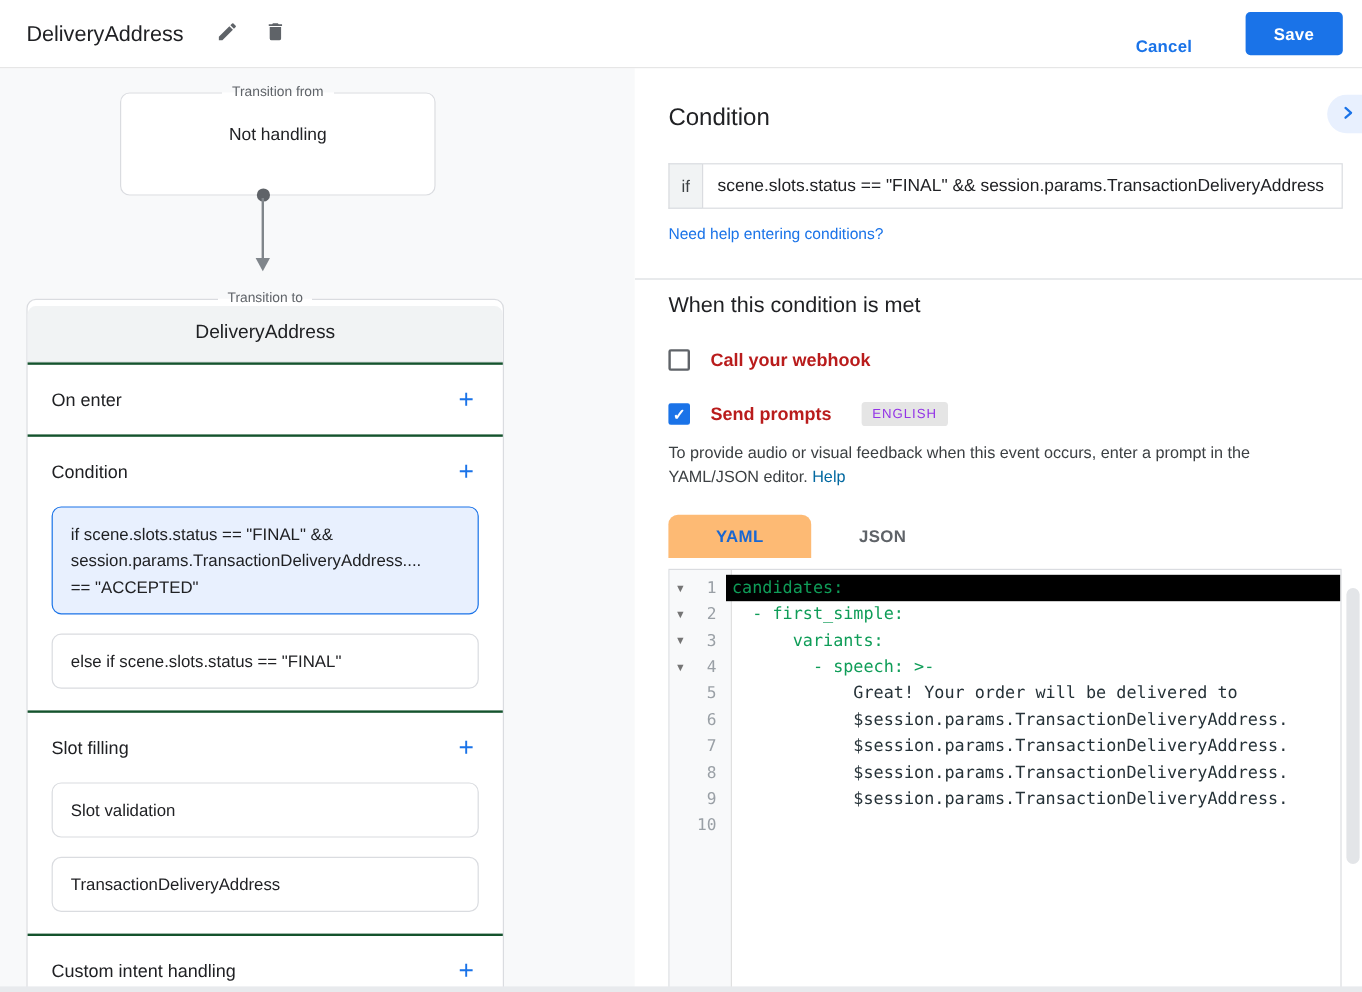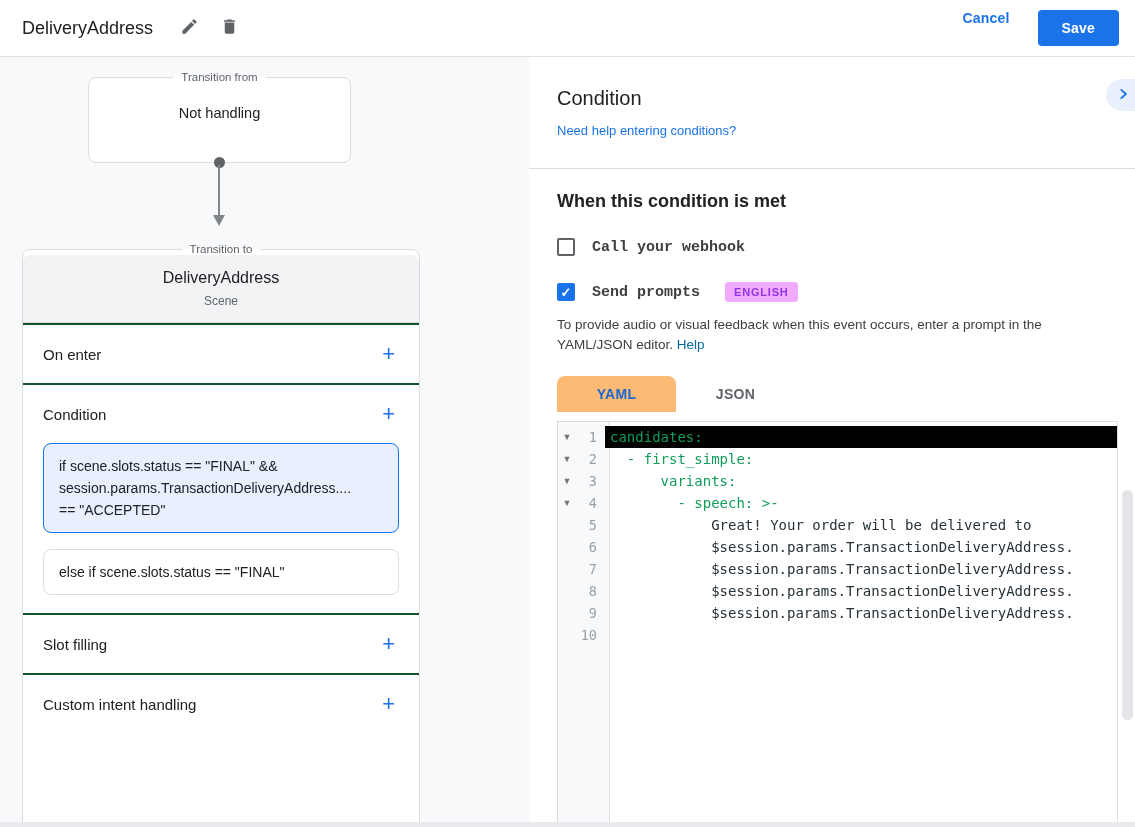--- a/index.html
+++ b/index.html
@@ -15,21 +15,21 @@
     display:flex; align-items:center; justify-content:space-between;
     padding:0 16px 0 22px;
   }
   .topbar-left { display:flex; align-items:center; gap:8px; }
   .page-title { font-size:18px; color:#202124; margin-right:12px; }
   .icon-btn {
     width:32px; height:32px; border:none; background:transparent; cursor:pointer;
     display:flex; align-items:center; justify-content:center; border-radius:50%;
   }
   .icon-btn svg { fill:#5f6368; }
-  .topbar-right { display:flex; align-items:flex-start; gap:28px; }
+  .topbar-right { display:flex; align-items:flex-end; gap:44px; }
   .cancel-btn {
     background:none; border:none; color:#1a73e8; font-size:14px; font-weight:bold;
     font-family:"Liberation Sans", sans-serif; cursor:pointer; letter-spacing:.2px;
   }
   .save-btn {
     background:#1a73e8; color:#fff; border:none; border-radius:4px;
     height:36px; padding:0 24px; font-size:14px; font-weight:bold;
     font-family:"Liberation Sans", sans-serif; cursor:pointer; letter-spacing:.2px;
   }
 
@@ -38,21 +38,21 @@
   .left-pane { width:529px; background:#f8f9fa; position:relative; overflow:hidden; flex:none; }
   .right-pane { flex:1; background:#fff; position:relative; overflow:hidden;
                 display:flex; flex-direction:column; }
 
   
   fieldset { border:1px solid #dadce0; border-radius:8px; padding:0; margin:0; background:#fff; }
   legend {
     margin:0 auto; padding:0 8px; font-size:11.5px; color:#5f6368; text-align:center;
   }
   .from-box {
-    position:absolute; left:88px; top:14px; width:263px; height:92px;
+    position:absolute; left:100px; top:14px; width:263px; height:92px;
   }
   .from-box .from-value {
     height:60px; display:flex; align-items:center; justify-content:center;
     font-size:14.5px; color:#202124;
   }
   .connector-dot {
     position:absolute; left:214px; top:100px; width:11px; height:11px;
     border-radius:50%; background:#5f6368;
   }
   .connector-line {
@@ -109,33 +109,33 @@
   }
   .if-input {
     flex:1; border:1px solid #dadce0; background:#fff; padding:0 12px;
     font-size:14.5px; color:#202124; font-family:"Liberation Sans", sans-serif;
     white-space:nowrap; overflow:hidden; outline:none; min-width:0;
   }
   .help-link { display:inline-block; margin:13px 0 0 28px; font-size:13px; color:#1a73e8; text-decoration:none; }
 
   .rp-divider { border:none; border-top:1px solid #dadce0; margin:30px 0 0 0; }
 
-  .met-title { font-size:18px; font-weight:bold; color:#202124; margin:22px 0 0 28px; }
+  .met-title { font-size:18px; font-weight:normal; color:#202124; margin:11px 0 0 28px; }
   .check-row { display:flex; align-items:center; gap:17px; margin:26px 0 0 28px; }
   .checkbox {
     width:18px; height:18px; border-radius:2px; flex:none; cursor:pointer;
   }
   .checkbox.unchecked { border:2px solid #5f6368; background:#fff; }
   .checkbox.checked {
     border:2px solid #1a73e8; background:#1a73e8; color:#fff;
     display:flex; align-items:center; justify-content:center; font-size:13px; font-weight:bold;
   }
-  .check-label { font-size:15px; font-weight:bold; color:#404040;font-family:Liberation Mono, monospace; }
+  .check-label { font-size:15px; font-weight:bold; color:#b91c1c; }
   .lang-badge {
-    background:#f0abfc; color:#9334e6; font-size:11px; font-weight:bold;
+    background:#e5e5e5; color:#9334e6; font-size:11px; font-weight:normal;
     letter-spacing:.8px; padding:4px 9px; border-radius:3px; margin-left:8px;
   }
   .prompt-desc { margin:13px 30px 0 28px; font-size:13.5px; line-height:20px; color:#3c4043; }
   .inline-link { color:#0369a1; text-decoration:none; }
 
   .tabs { display:flex; margin:21px 0 0 28px; }
   .tab {
     width:119px; height:36px; display:flex; align-items:center; justify-content:center;
     font-size:14px; font-weight:bold; letter-spacing:.3px; cursor:pointer;
     color:#5f6368; border-radius:8px 8px 0 0; background:transparent; border:none;
@@ -212,21 +212,20 @@
 
     <div class="connector-dot"></div>
     <div class="connector-line"></div>
     <div class="connector-arrow"></div>
 
     <fieldset class="scene-card">
       <legend>Transition to</legend>
 
       <div class="scene-header">
         <div class="scene-name">DeliveryAddress</div>
-        <div class="scene-type">Scene</div>
       </div>
 
       <div class="section">
         <div class="section-head">
           <span class="section-label">On enter</span>
           <span class="plus-icon">+</span>
         </div>
       </div>
 
       <div class="section">
@@ -242,35 +241,43 @@
           </div>
           <div class="item-card">else if scene.slots.status == "FINAL"</div>
         </div>
       </div>
 
       <div class="section">
         <div class="section-head">
           <span class="section-label">Slot filling</span>
           <span class="plus-icon">+</span>
         </div>
+        <div class="cards">
+          <div class="item-card">Slot validation</div>
+          <div class="item-card">TransactionDeliveryAddress</div>
+        </div>
       </div>
 
       <div class="section">
         <div class="section-head">
           <span class="section-label">Custom intent handling</span>
           <span class="plus-icon">+</span>
         </div>
       </div>
     </fieldset>
   </div>
 
   <div class="right-pane">
 
     <h2 class="rp-title">Condition</h2>
 
+    <div class="if-row">
+      <span class="if-prefix">if</span>
+      <input class="if-input" type="text" value="scene.slots.status == &quot;FINAL&quot; &amp;&amp; session.params.TransactionDeliveryAddress" style="">
+    </div>
 
     <a href="#" class="help-link">Need help entering conditions?</a>
 
     <hr class="rp-divider">
 
     <h3 class="met-title">When this condition is met</h3>
 
     <div class="check-row">
       <span class="checkbox unchecked"></span>
       <span class="check-label">Call your webhook</span>

